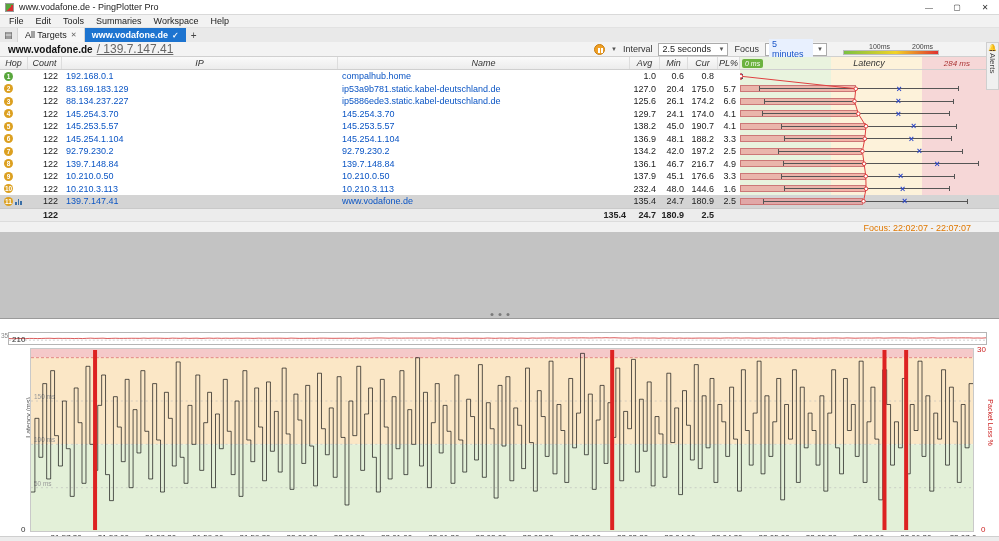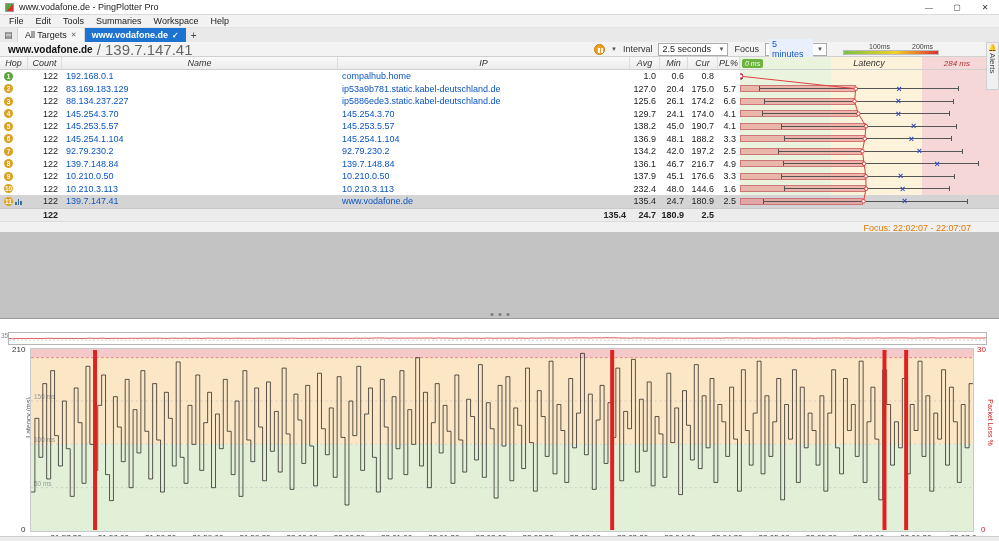--- a/index.html
+++ b/index.html
@@ -23,21 +23,21 @@
   .tab { display:flex; align-items:center; padding:0 7px; font-size:9px; gap:4px; }
   .tab.inactive { background:#f6f6f6; border-right:1px solid #d5d5d5; color:#222; }
   .tab.active { background:#1d74d0; color:#fff; font-weight:bold; }
   .tab-close { font-size:7px; color:#666; }
   .tab-check { font-size:8px; color:#fff; }
   #tab-add { width:16px; display:flex; align-items:center; justify-content:center; color:#444; font-size:10px; }
 
   
   #toolbar { position:absolute; left:0; top:42px; width:999px; height:15px; background:#f3f3f3; border-bottom:1px solid #d0d0d0; display:flex; align-items:center; }
   #target-name { font-size:10px; font-weight:bold; color:#111; margin-left:8px; }
-  #target-ip { font-size:15px; color:#666; margin-left:4px; }
+  #target-ip { font-size:12px; color:#666; margin-left:4px;text-decoration:underline; }
   #toolbar-right { margin-left:auto; display:flex; align-items:center; gap:6px; margin-right:60px; }
   #pause-btn { width:11px; height:11px; border-radius:50%; background:#f0a024; border:1px solid #c87d10; position:relative; }
   #pause-glyph { position:absolute; left:3px; top:3px; width:2px; height:5px; background:#fff; box-shadow:3px 0 0 #fff; }
   .caret { font-size:6px; color:#555; }
   .tb-label { font-size:9px; color:#333; }
   .tb-select { height:13px; background:#fff; border:1px solid #ababab; display:flex; align-items:center; padding:0 3px; gap:4px; font-size:9px; }
   #interval-select { width:70px; }
   #focus-select { width:62px; }
   #focus-value { color:#1a56c8; background:#e8f0fe; padding:0 3px; }
   .tb-select .caret { margin-left:auto; }
@@ -91,21 +91,21 @@
   
   #graph-panel { position:absolute; left:0; top:318px; width:999px; height:223px; background:#fff; border-top:1px solid #9a9a9a; }
   #gp-header { position:absolute; left:0; top:0; width:999px; height:13px; }
   #gp-title { position:absolute; left:14px; top:2px; font-size:9px; color:#222; }
   #gp-range { position:absolute; right:16px; top:2px; font-size:9px; color:#222; }
   #gp-zoom { position:absolute; right:4px; top:2px; font-size:9px; color:#666; }
   #mini-strip { position:absolute; left:8px; top:13px; width:979px; height:13px; border:1px solid #b5b5b5; background:#fff; }
   #mini-label { position:absolute; left:1px; top:13px; font-size:6.5px; color:#888; z-index:2; }
 
   #axis-left-title { position:absolute; left:-2px; top:95px; transform:rotate(-90deg); transform-origin:center; width:60px; text-align:center; font-size:7px; color:#555; }
-  #yl-top { position:absolute; left:12px; top:26px; font-size:8px; color:#333;text-align:right; }
+  #yl-top { position:absolute; left:12px; top:16px; font-size:8px; color:#333;text-align:right; }
   #yl-bottom { position:absolute; left:21px; top:206px; font-size:8px; color:#333; }
   #yr-top { position:absolute; left:977px; top:26px; font-size:8px; color:#c22; }
   #yr-bottom { position:absolute; left:981px; top:206px; font-size:8px; color:#c22; }
   #axis-right-title { position:absolute; right:-21px; top:100px; transform:rotate(90deg); transform-origin:center; width:60px; text-align:center; font-size:7px; color:#c22; }
 
   #plot { position:absolute; left:30px; top:29px; width:944px; height:184px; border:1px solid #c9c9c9; }
   #xlabels { position:absolute; left:30px; top:214px; width:944px; height:10px; }
   .xlab { position:absolute; top:0; transform:translateX(-50%); font-size:8px; color:#333; white-space:nowrap; }
   #bottom-strip { position:absolute; left:0; top:536px; width:999px; height:5px; background:#ececec; border-top:1px solid #cfcfcf; }
 </style>
@@ -173,22 +173,22 @@
 </div>
 
 <div id="alerts-tab">
   <span id="alerts-bell">🔔</span>
   <span id="alerts-label">Alerts</span>
 </div>
 
 <div id="table-header" class="tgrid">
   <div class="hcell">Hop</div>
   <div class="hcell">Count</div>
+  <div class="hcell">IP</div>
   <div class="hcell">Name</div>
-  <div class="hcell">IP</div>
   <div class="hcell">Avg</div>
   <div class="hcell">Min</div>
   <div class="hcell">Cur</div>
   <div class="hcell">PL%</div>
   <div class="hcell" id="hdr-latency">
     <span id="hdr-zero">0 ms</span>
     <span>Latency</span>
     <span id="hdr-max">284 ms</span>
   </div>
 </div>

